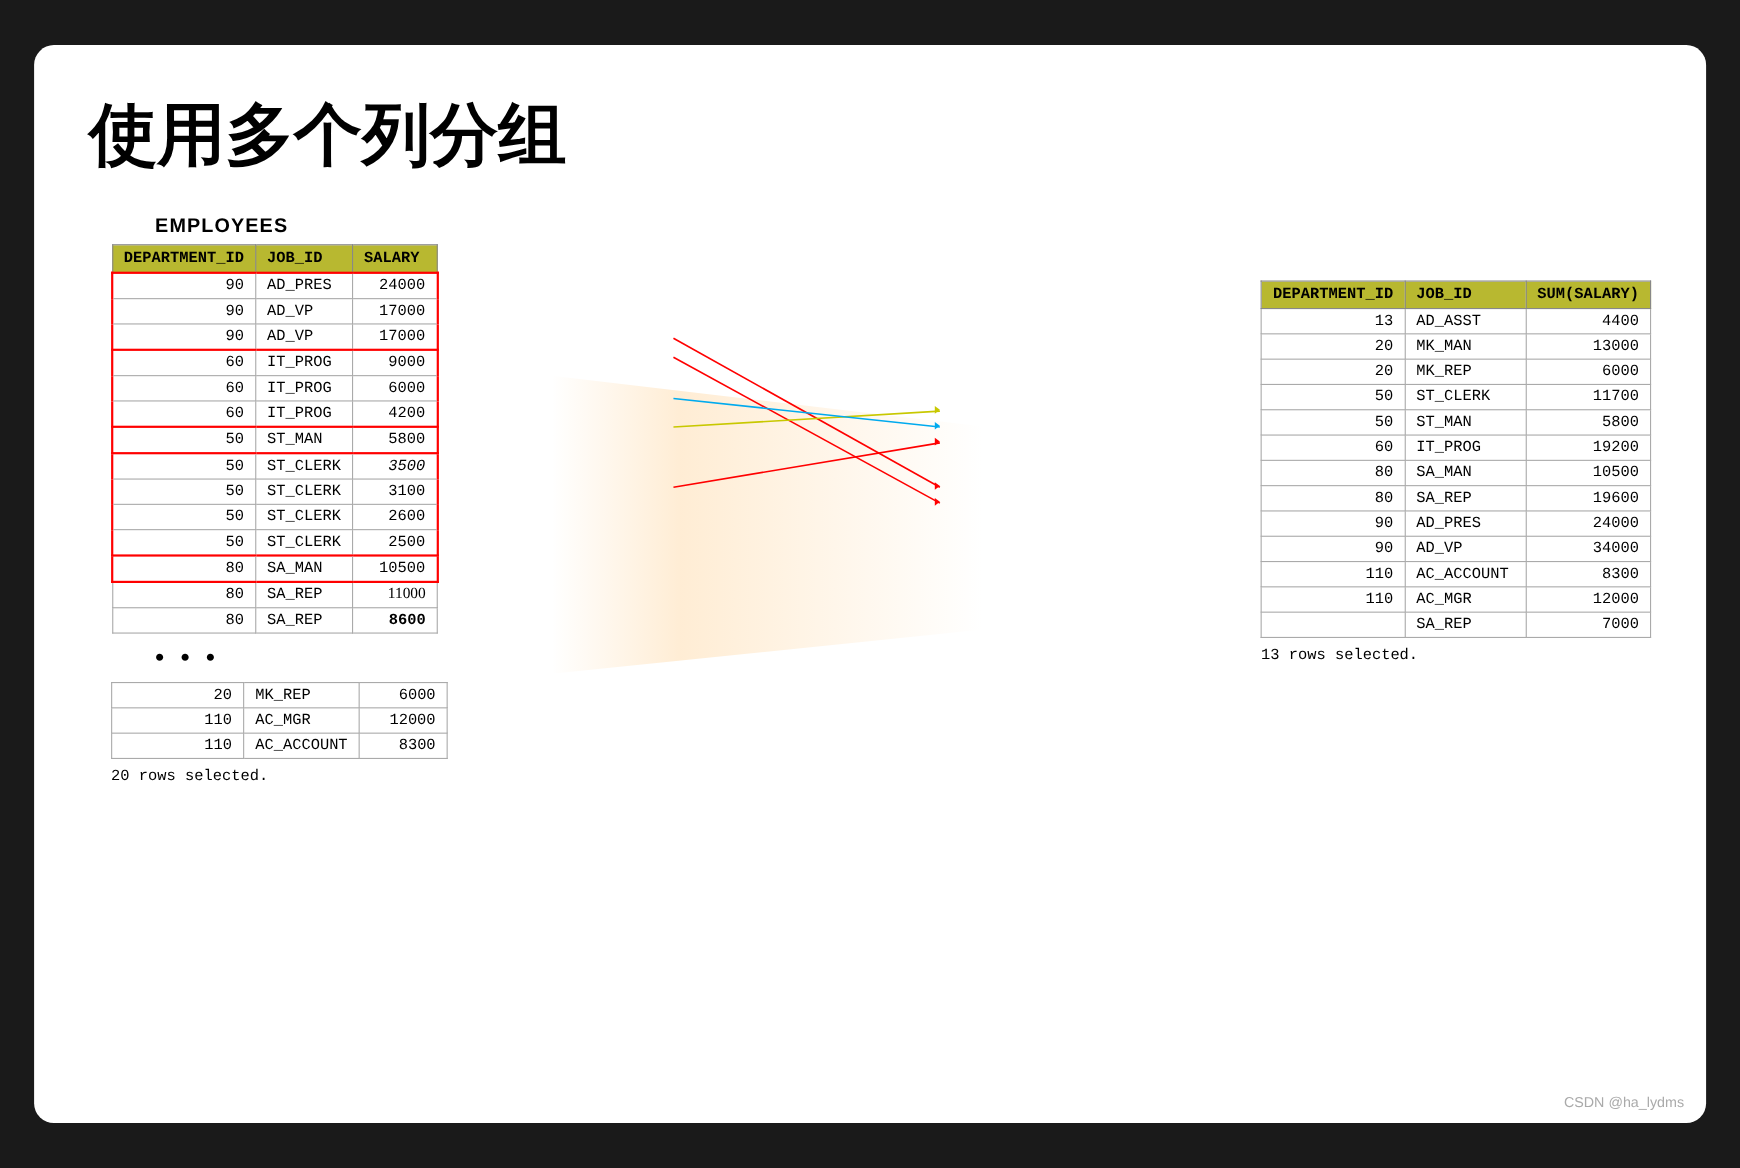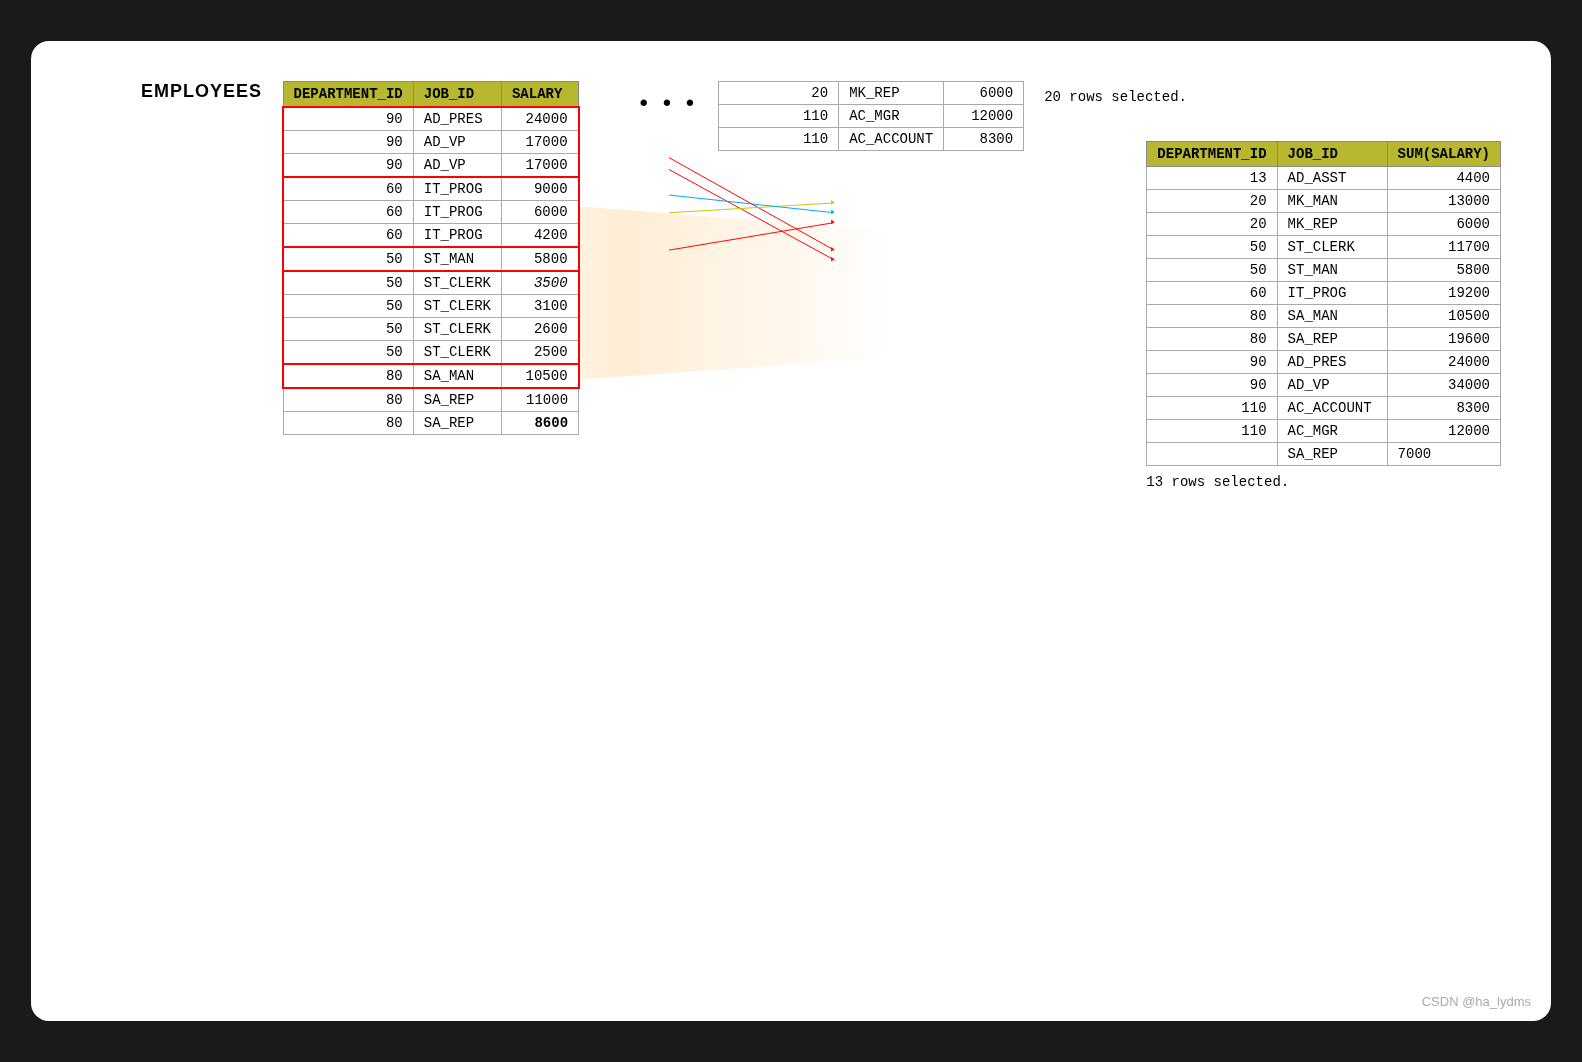--- a/index.html
+++ b/index.html
@@ -30,21 +30,21 @@
     }
     .content-area {
       display: flex;
       flex-direction: row;
       align-items: flex-start;
       position: relative;
       width: 100%;
     }
     .left-section {
       display: flex;
-      flex-direction: row;
+      flex-direction: column;
       align-items: flex-start;
     }
     .table-label {
       font-weight: bold;
       font-size: 18px;
       margin-bottom: 6px;
       margin-left: 60px;
       letter-spacing: 1px;
     }
     table {
@@ -125,20 +125,21 @@
     .tables-wrapper {
       position: relative;
       z-index: 2;
     }
   </style>
 </head>
 <body>
 
 <div class="slide">
 
+  <h1 class="title">使用多个列分组</h1>
 
   <div class="content-area">
 
     <svg class="fan-bg" viewBox="0 0 1520 900" preserveAspectRatio="none">
       <defs>
         <linearGradient id="fanGrad" x1="0%" y1="0%" x2="100%" y2="0%">
           <stop offset="0%" style="stop-color:rgba(255,180,80,0.0)"></stop>
           <stop offset="30%" style="stop-color:rgba(255,180,80,0.35)"></stop>
           <stop offset="100%" style="stop-color:rgba(255,180,80,0.0)"></stop>
         </linearGradient>
@@ -219,21 +220,21 @@
       <td style="text-align:right; border-left: 1px solid #aaa; border-right: 2px solid red; border-top: 1px solid #aaa; border-bottom: 2px solid red;">2500</td>
     </tr>
                 <tr>
       <td style="text-align:right; border-left: 2px solid red; border-right: 1px solid #aaa; border-top: 2px solid red; border-bottom: 2px solid red;">80</td>
       <td class="job-col" style="border-left: 1px solid #aaa; border-right: 1px solid #aaa; border-top: 2px solid red; border-bottom: 2px solid red;">SA_MAN</td>
       <td style="text-align:right; border-left: 1px solid #aaa; border-right: 2px solid red; border-top: 2px solid red; border-bottom: 2px solid red;">10500</td>
     </tr>
                 <tr>
     <td style="text-align:right;">80</td>
     <td class="job-col">SA_REP</td>
-    <td style="text-align:right;">11000</td>
+    <td style="text-align:right;font-family:Liberation Serif, serif;">11000</td>
   </tr>
                 <tr>
     <td style="text-align:right;">80</td>
     <td class="job-col">SA_REP</td>
     <td style="text-align:right;font-weight:bold;">8600</td>
   </tr>
               </tbody>
           </table>
         </div>
 
@@ -334,21 +335,21 @@
     <td style="text-align:right; min-width:100px;">8300</td>
   </tr>
             <tr>
     <td style="text-align:right; min-width:130px;">110</td>
     <td class="job-col" style="min-width:110px;">AC_MGR</td>
     <td style="text-align:right; min-width:100px;">12000</td>
   </tr>
             <tr>
     <td style="text-align:right; min-width:130px;"></td>
     <td class="job-col" style="min-width:110px;">SA_REP</td>
-    <td style="text-align:left; min-width:100px;">7000</td>
+    <td style="text-align:right; min-width:100px;">7000</td>
   </tr>
           </tbody>
       </table>
       <div class="rows-selected" style="margin-top:8px;">13 rows selected.</div>
     </div>
 
     <svg class="arrows-svg" viewBox="0 0 1520 900">
 
       <line x1="450" y1="195" x2="870" y2="430" stroke="red" stroke-width="2.5"></line>
 

